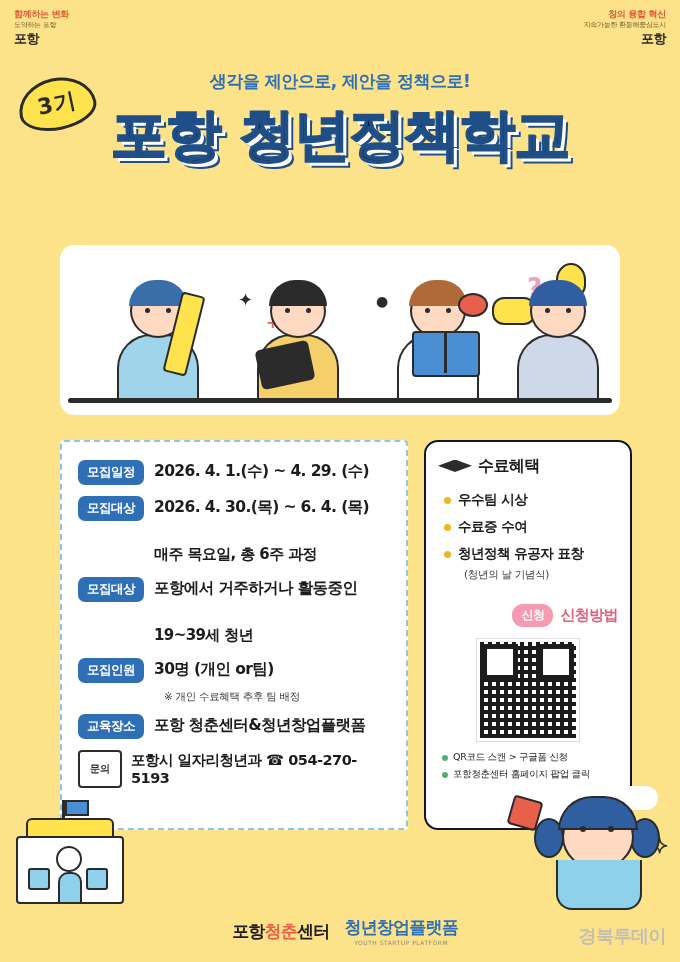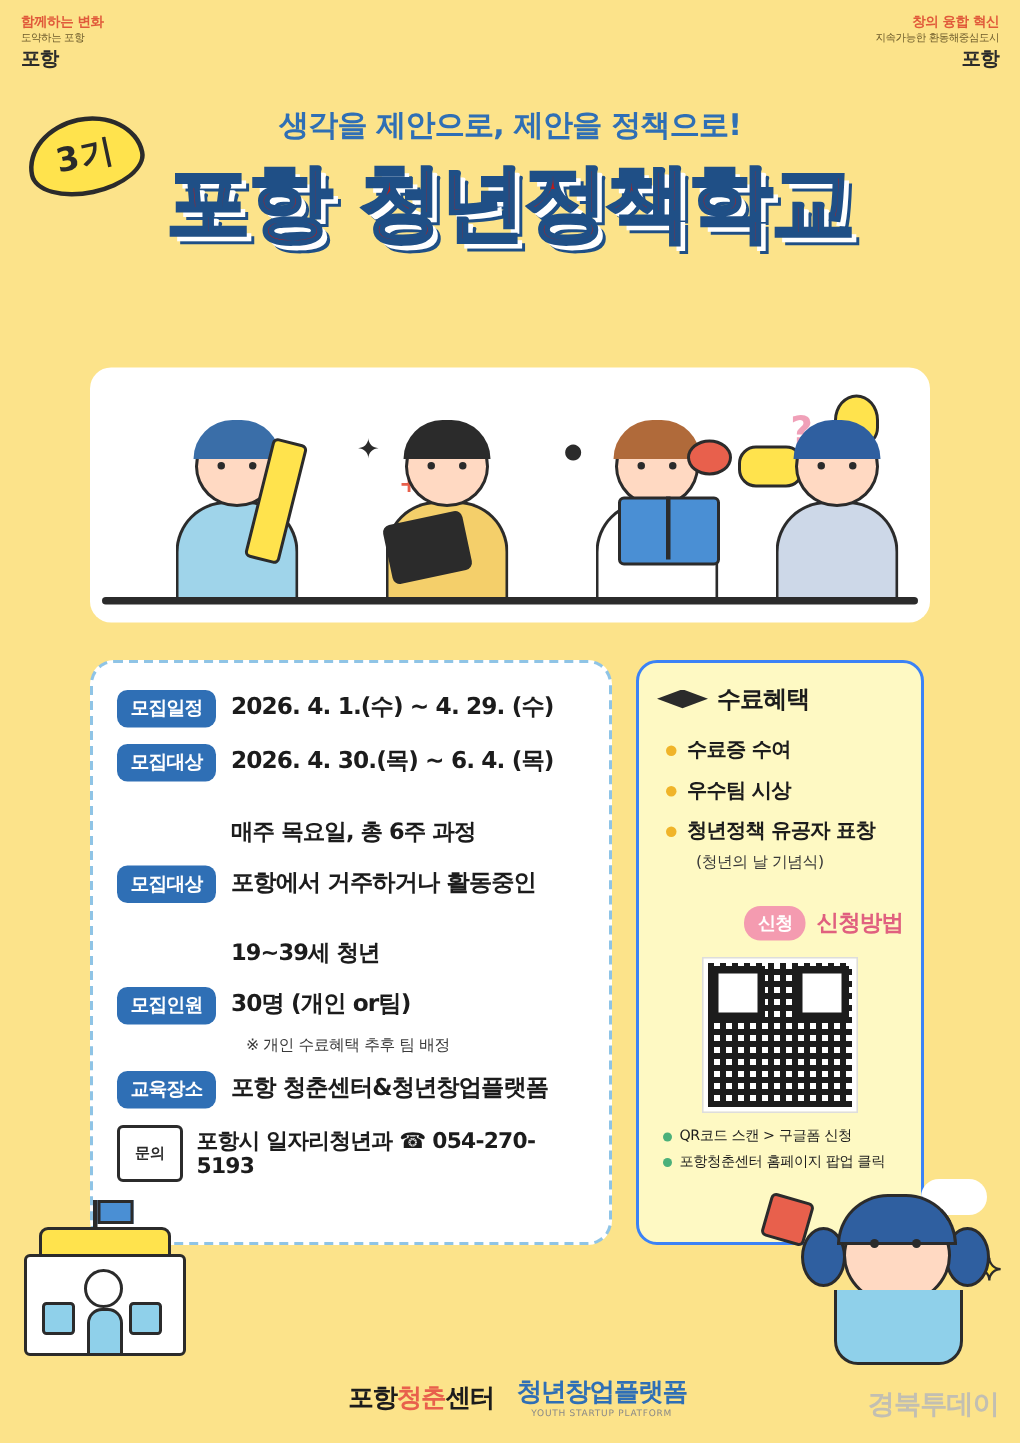--- a/index.html
+++ b/index.html
@@ -14,27 +14,27 @@
   
   .logo-left{position:absolute;left:14px;top:8px;width:110px;height:46px;}
   .logo-right{position:absolute;right:14px;top:8px;width:130px;height:46px;text-align:right;}
   .logo-sub{font-size:7px;color:#6b5a2a;letter-spacing:-0.3px;line-height:1.25;}
   .logo-main{font-size:13px;font-weight:bold;color:#2b2b2b;letter-spacing:-0.5px;}
   .logo-cursive{font-size:9px;color:#e05a3a;font-weight:bold;letter-spacing:-0.3px;}
 
   
   .tagline{
     position:absolute;top:70px;left:0;right:0;text-align:center;
-    font-size:20px;font-weight:bold;color:#2f6fb5;letter-spacing:-0.5px;
+    font-size:17px;font-weight:bold;color:#2f6fb5;letter-spacing:-0.5px;
   }
   .title-wrap{position:absolute;top:98px;left:0;right:0;text-align:center;}
   .title{
     display:inline-block;
     font-size:56px;font-weight:bold;letter-spacing:-1px;
-    color:#b91c1c;
+    color:#0f172a;
     -webkit-text-stroke:2px #1f4f86;
     text-shadow:
        4px 4px 0 #ffffff,
        6px 6px 0 #1f4f86;
   }
   .badge-3gi{
     position:absolute;left:18px;top:78px;
     width:72px;height:46px;
     background:#FFE34D;border:3px solid #2b2b2b;border-radius:50% 50% 50% 50%/60% 60% 40% 40%;
     transform:rotate(-12deg);
@@ -72,43 +72,43 @@
   .tablet{position:absolute;left:198px;bottom:30px;width:54px;height:40px;background:#2b2b2b;border-radius:5px;transform:rotate(-12deg);}
   .book{position:absolute;left:352px;bottom:38px;width:64px;height:42px;background:#4a8fd4;border:2.5px solid #2b2b2b;border-radius:4px;}
   .book:after{content:"";position:absolute;left:30px;top:-2px;width:2.5px;height:42px;background:#2b2b2b;}
   .speech{position:absolute;left:432px;top:52px;width:40px;height:24px;background:#FFE34D;border:2.5px solid #2b2b2b;border-radius:12px;}
   .bubble-red{position:absolute;left:398px;top:48px;width:26px;height:20px;background:#e8604c;border-radius:50%;border:2.5px solid #2b2b2b;}
   .spark{position:absolute;color:#2b2b2b;font-weight:bold;}
 
   
   .info-card{
     position:absolute;left:60px;top:440px;width:348px;height:390px;
-    background:#ffffff;border:2px dashed #8fc4e6;border-radius:16px;
+    background:#ffffff;border:2px dashed #8fc4e6;border-radius:4px;
     padding:18px 16px;box-sizing:border-box;
   }
   .row{display:flex;align-items:flex-start;margin-bottom:11px;}
   .tag{
     flex:0 0 auto;background:#2f6fb5;color:#fff;font-size:12.5px;font-weight:bold;
     border-radius:7px;padding:4px 9px;margin-right:10px;letter-spacing:-0.5px;white-space:nowrap;
   }
   .val{font-size:15.5px;font-weight:bold;color:#1c1c1c;letter-spacing:-0.6px;line-height:1.5;}
   .val .sub{display:block;font-size:15px;margin-top:24px;}
   .note{font-size:10.5px;color:#3a3a3a;margin:-4px 0 10px 86px;letter-spacing:-0.3px;}
   .contact{display:flex;align-items:center;margin-top:8px;}
   .memo{
     flex:0 0 auto;width:40px;height:34px;border:2px solid #2b2b2b;border-radius:4px;
     background:#fff;font-size:10px;font-weight:bold;color:#2b2b2b;
     display:flex;align-items:center;justify-content:center;margin-right:9px;
   }
   .contact-text{font-size:14.5px;font-weight:bold;color:#1c1c1c;letter-spacing:-0.5px;}
 
   
   .right-card{
-    position:absolute;left:424px;top:440px;width:192px;height:390px;
-    background:#fef9c3;border:2px solid #3b82f6;border-radius:14px;
+    position:absolute;left:424px;top:440px;width:208px;height:390px;
+    background:#ffffff;border:2px solid #0f172a;border-radius:14px;
     padding:14px 12px;box-sizing:border-box;
   }
   .cap{
     width:34px;height:14px;background:#2b2b2b;
     clip-path:polygon(50% 0,100% 45%,50% 90%,0 45%);
     display:inline-block;vertical-align:middle;margin-right:6px;
   }
   .sec-title{font-size:16px;font-weight:bold;color:#1c1c1c;letter-spacing:-0.6px;display:flex;align-items:center;}
   .benefits{margin:14px 0 0 6px;}
   .benefit{display:flex;align-items:flex-start;font-size:13.5px;font-weight:bold;color:#1c1c1c;margin-bottom:9px;letter-spacing:-0.5px;}
@@ -285,25 +285,25 @@
 
   <div class="right-card">
     <div class="sec-title">
       <span class="cap"></span>
       <span>수료혜택</span>
     </div>
 
     <div class="benefits">
       <div class="benefit">
         <span class="dot"></span>
-        <span>수료증 수여</span>
+        <span>우수팀 시상</span>
       </div>
       <div class="benefit">
         <span class="dot"></span>
-        <span>우수팀 시상</span>
+        <span>수료증 수여</span>
       </div>
       <div class="benefit">
         <span class="dot"></span>
         <span>청년정책 유공자 표창</span>
       </div>
       <div class="benefit-note">(청년의 날 기념식)</div>
     </div>
 
     <div class="apply-head">
       <span class="pill">신청</span>

